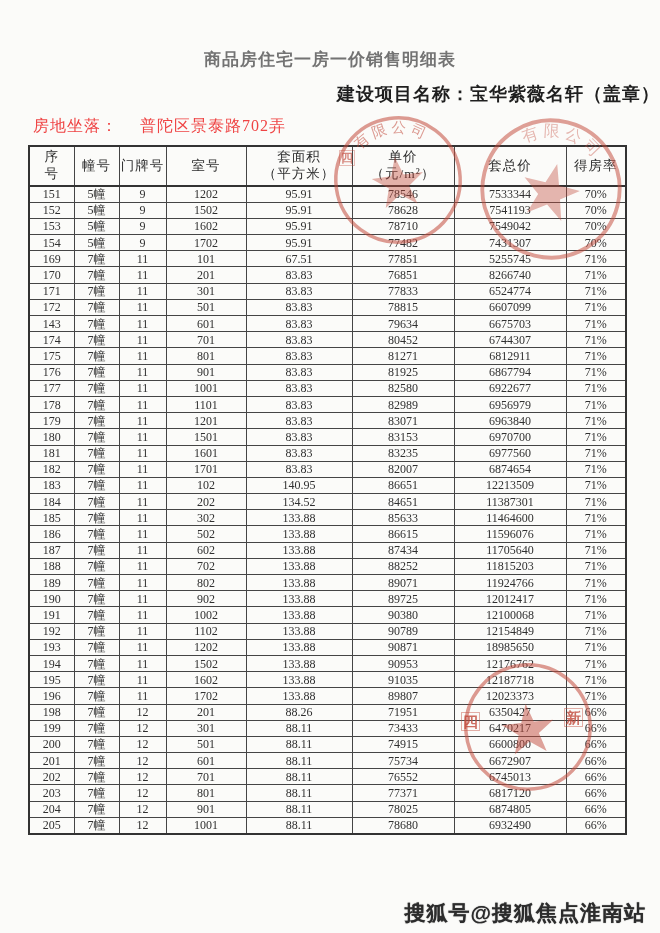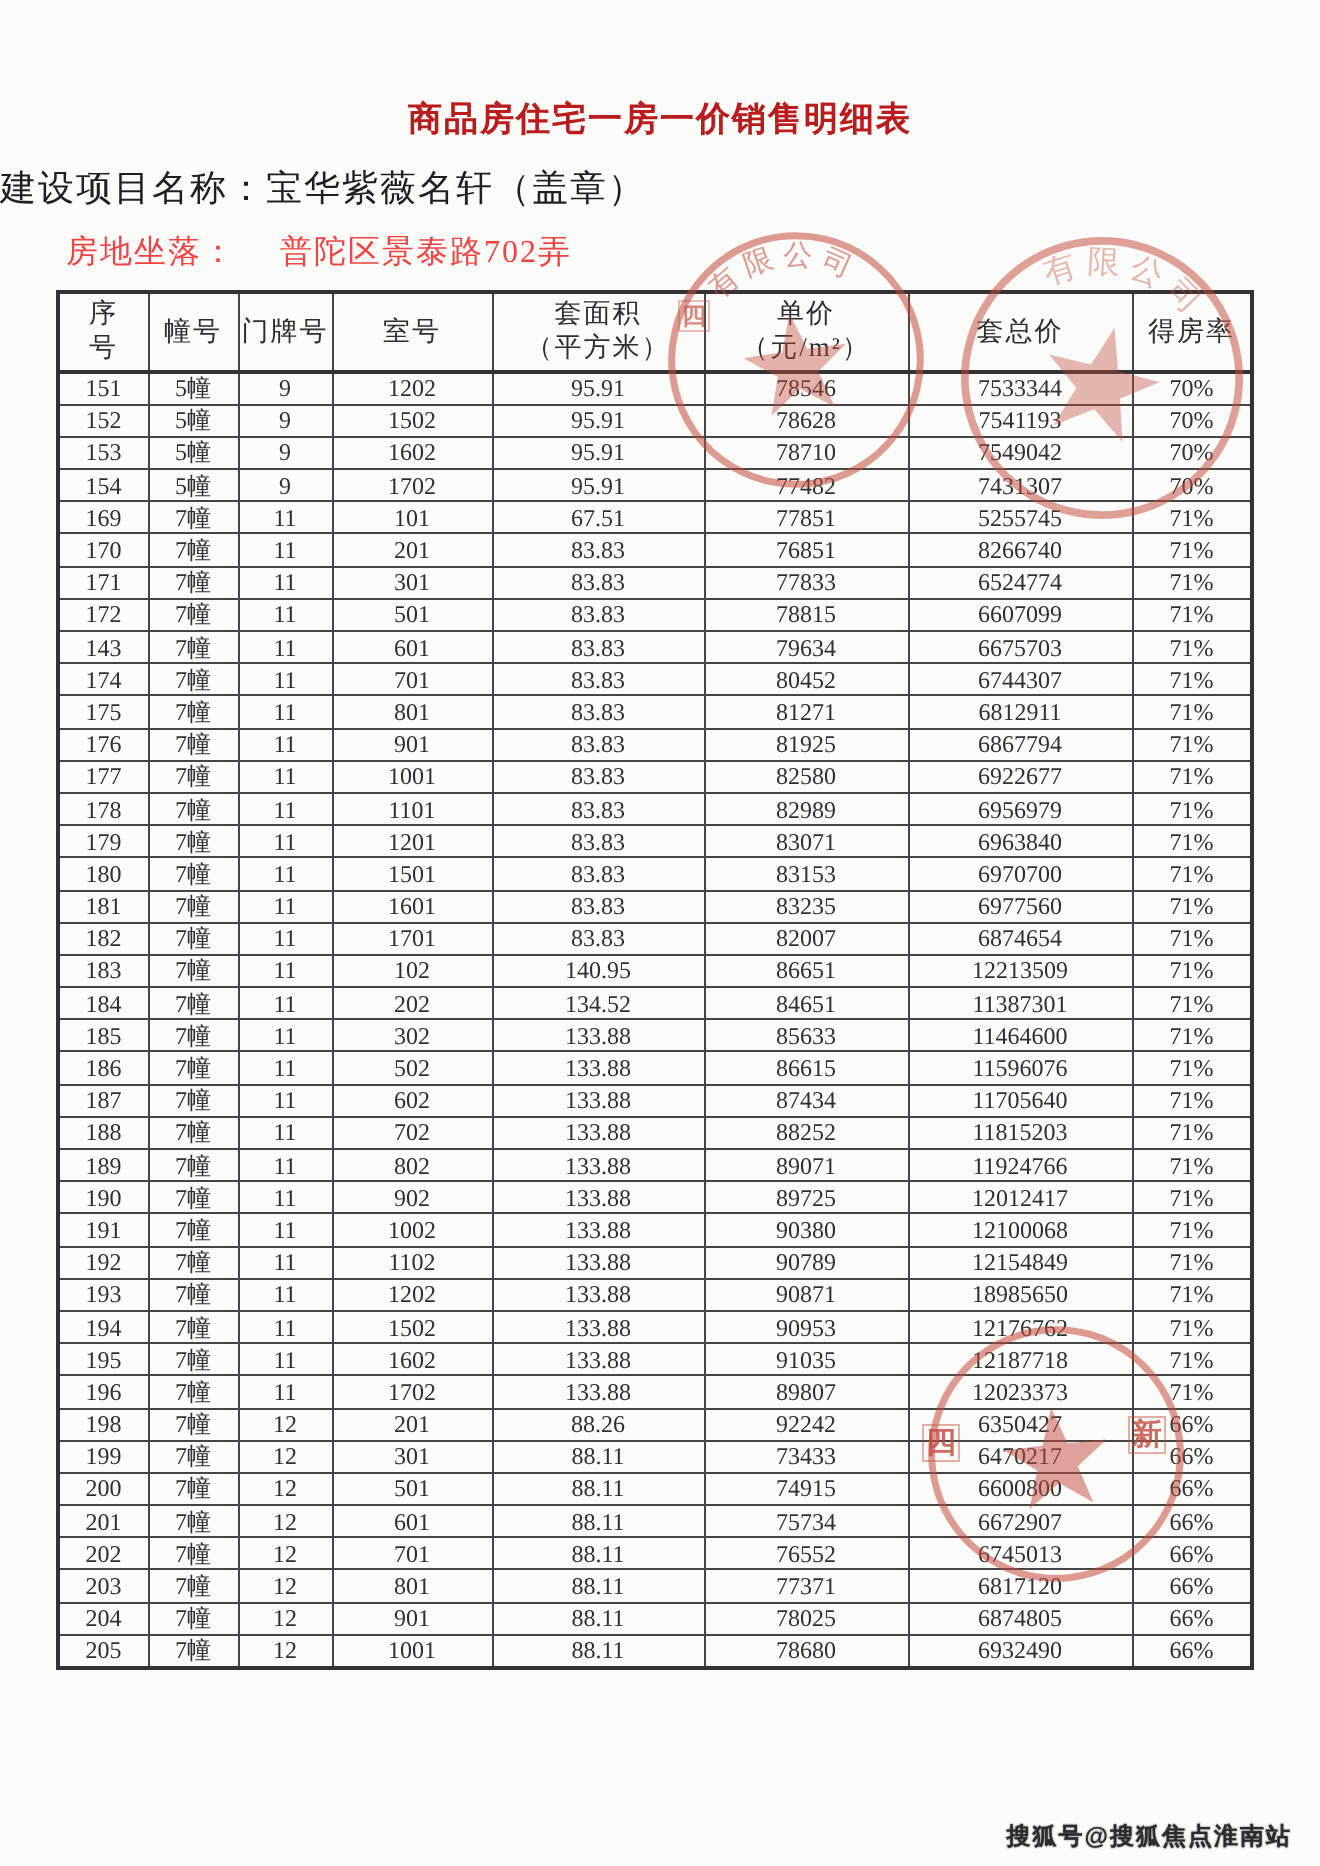--- a/index.html
+++ b/index.html
@@ -20,27 +20,27 @@
     position:relative;
     width:660px;height:933px;
     overflow:hidden;
     background:var(--paper);
   }
   .doc-title{
     position:absolute;top:48px;left:0;width:100%;
     text-align:center;
     font-family:"Liberation Sans","DejaVu Sans",sans-serif;
     font-weight:700;font-size:17px;letter-spacing:1px;
-    color:#b91c1c;
+    color:#737373;
   }
   .doc-subtitle{
     position:absolute;top:82px;left:0;width:100%;
-    text-align:left;
+    text-align:right;
     font-family:"Liberation Sans","DejaVu Sans",sans-serif;
-    font-weight:400;font-size:18px;letter-spacing:1px;
+    font-weight:700;font-size:18px;letter-spacing:1px;
     color:#1f1f1f;
   }
   .loc-line{
     position:absolute;top:116px;left:33px;
     font-size:16px;color:#ef4444;letter-spacing:1px;
   }
   .loc-line .loc-value{margin-left:22px;}
   table.price-table{
     position:absolute;left:28px;top:145px;width:597px;
     border-collapse:collapse;table-layout:fixed;
@@ -82,21 +82,21 @@
     font-family:"Liberation Sans",sans-serif;
     border:1px solid rgba(194,74,60,.55);
     line-height:1;padding:1px;
   }
   .stamp-char.a-left{left:339px;top:150px;font-size:12px;opacity:.65;}
   .stamp-char.c-left{left:461px;top:712px;}
   .stamp-char.c-right{left:564px;top:708px;}
   .watermark{
     position:absolute;right:14px;bottom:6px;
     font-family:"Liberation Sans","DejaVu Sans",sans-serif;
-    font-weight:700;font-size:12px;letter-spacing:1px;
+    font-weight:700;font-size:21px;letter-spacing:1px;
     color:#2c2c2c;
     text-shadow:0 0 1px #555;
   }
 </style>
 </head>
 <body style="--stamp_red: #c24a3c; --border_dark: #333333; --ink: #2e2e2e; --paper: #fbfbf9;">
 
 <div class="page">
 
   <div class="doc-title">商品房住宅一房一价销售明细表</div>
@@ -452,21 +452,21 @@
           <td>89807</td>
           <td>12023373</td>
           <td>71%</td>
         </tr>
         <tr>
           <td>198</td>
           <td>7幢</td>
           <td>12</td>
           <td>201</td>
           <td>88.26</td>
-          <td>92242</td>
+          <td>71951</td>
           <td>6350427</td>
           <td>66%</td>
         </tr>
         <tr>
           <td>199</td>
           <td>7幢</td>
           <td>12</td>
           <td>301</td>
           <td>88.11</td>
           <td>73433</td>

